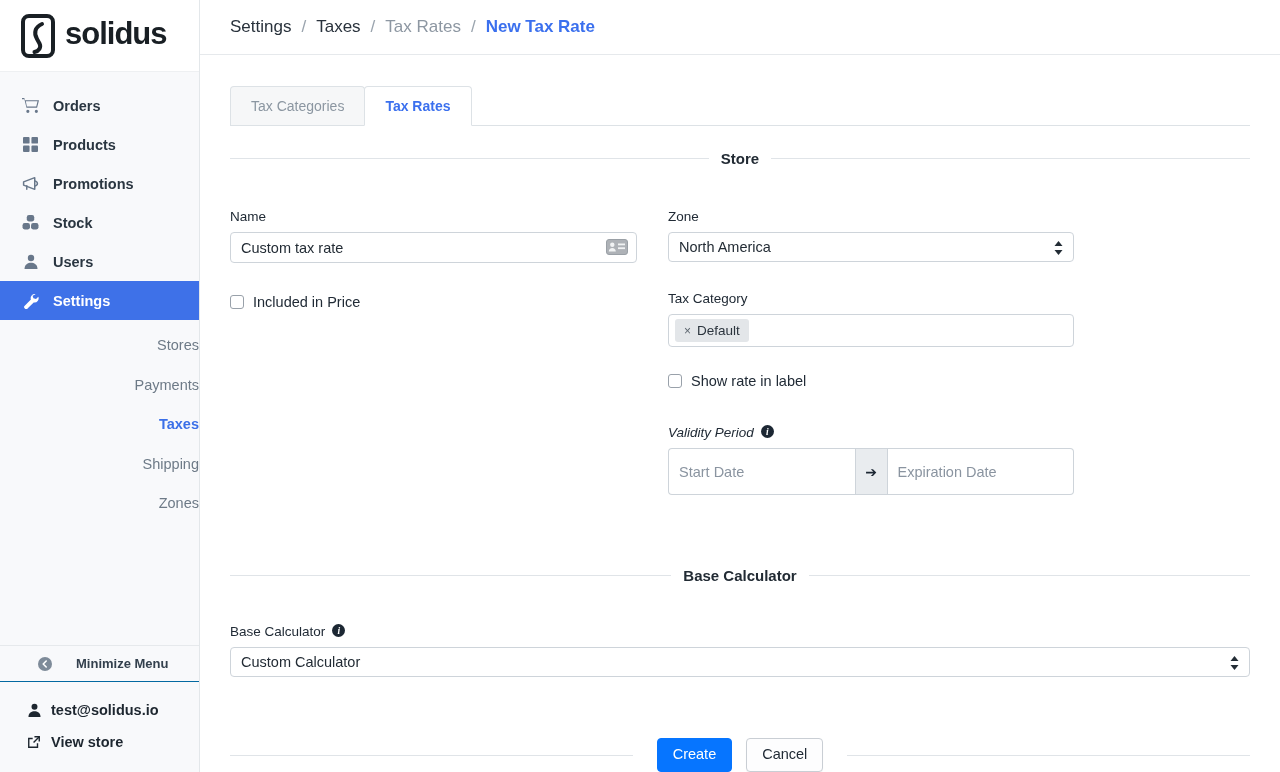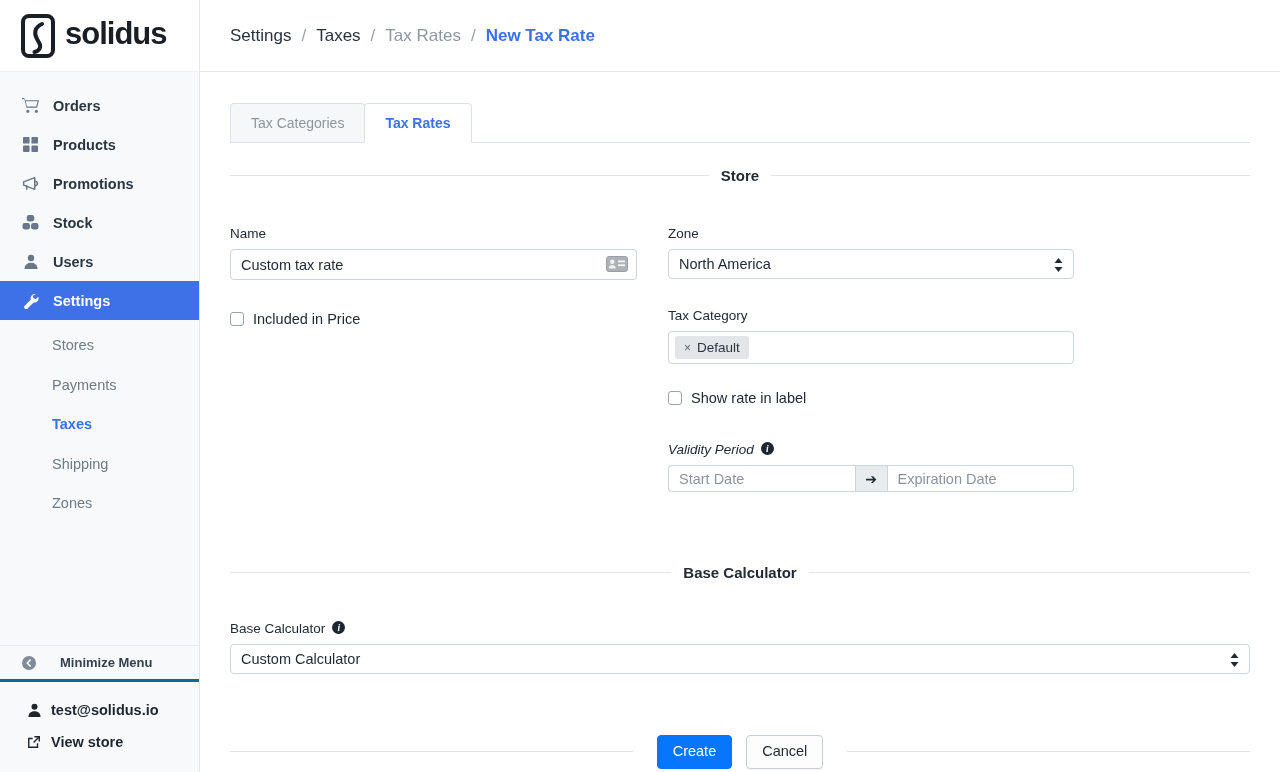--- a/index.html
+++ b/index.html
@@ -1,39 +1,39 @@
 <!DOCTYPE html>
 <html><head>
 <meta charset="utf-8">
 <style>
   * { margin:0; padding:0; box-sizing:border-box; }
   html,body { width:1280px; height:772px; overflow:hidden; }
   body { font-family:"Liberation Sans", sans-serif; font-size:14px; color:#232c35; background:#fff; display:flex; }
 
   
-  .sidebar { width:200px; min-width:200px; height:772px; background:#f8f9fb; border-right:1px solid #e3e7ea; display:flex; flex-direction:column; }
+  .sidebar { width:200px; min-width:200px; height:772px; background:#f8f9fb; border-right:1px solid #e3e7ea; display:flex; flex-direction:column;text-align:right; }
   .logo-area { height:72px; background:#fff; display:flex; align-items:center; padding-left:20px; border-bottom:1px solid #eef0f2; }
   .logo-mark { margin-right:9px; display:block; }
   .logo-word { font-size:31px; font-weight:bold; color:#191f24; letter-spacing:-1px; line-height:1; padding-bottom:4px; }
 
   .nav { padding-top:14px; }
   .nav-item { position:relative; height:39px; display:flex; align-items:center; padding-left:22px; cursor:pointer; }
   .nav-item .nav-icon { width:17px; height:17px; margin-right:14px; display:flex; align-items:center; justify-content:center; }
   .nav-item .nav-icon svg { display:block; }
   .nav-item .nav-label { font-weight:bold; font-size:14.5px; color:#2a3641; }
   .nav-item.active { background:#3e71e8; }
   .nav-item.active .nav-label { color:#fff; }
 
   .subnav { padding:6px 0 4px 0; }
   .subnav-item { padding:10px 0 10px 52px; font-size:14.5px; color:#6d7a87; cursor:pointer; line-height:1.35; }
   .subnav-item.current { color:#3a6fe8; font-weight:bold; }
   .subnav-item.wrap { padding-right:40px; }
 
   .sidebar-bottom { margin-top:auto; }
-  .minimize-row { border-top:1px solid #e6e9ec; border-bottom:3px solid #0369a1; height:37px; display:flex; align-items:center; padding-left:22px; cursor:pointer; }
+  .minimize-row { border-top:1px solid #e6e9ec; border-bottom:1px solid #0369a1; height:37px; display:flex; align-items:center; padding-left:38px; cursor:pointer; }
   .minimize-row .min-icon { margin-right:24px; display:flex; }
   .minimize-row .min-label { font-size:13px; font-weight:bold; color:#33404d; }
   .sidebar-footer { padding:12px 0 14px 26px; }
   .footer-row { display:flex; align-items:center; padding:8px 0; cursor:pointer; }
   .footer-row .f-icon { width:16px; margin-right:9px; display:flex; justify-content:center; }
   .footer-row .f-label { font-size:14.5px; font-weight:bold; color:#1d262f; }
 
   
   .main { flex:1; display:flex; flex-direction:column; }
   .topbar { height:72px; border-bottom:1px solid #e6e9ec; display:flex; align-items:center; padding-left:30px; background:#fff; }
@@ -81,21 +81,21 @@
 
   .tagbox { min-height:33px; border:1px solid #ced4da; border-radius:4px; background:#fff; display:flex; align-items:center; padding:3px 6px; }
   .tag-pill { background:#e3e6e9; border-radius:3px; padding:4px 9px; font-size:13.5px; color:#2b343d; display:flex; align-items:center; cursor:default; }
   .tag-x { color:#5d666f; margin-right:6px; font-size:12px; cursor:pointer; }
 
   .label-with-info { display:flex; align-items:center; }
   .info-dot { width:13px; height:13px; border-radius:50%; background:#1c2733; color:#fff; font-size:9.5px; font-weight:bold; font-family:"Liberation Serif", serif; font-style:italic; display:inline-flex; align-items:center; justify-content:center; margin-left:7px; position:relative; top:-1px; }
 
   .vp-field { margin-top:36px; }
   .date-group { display:flex; margin-top:8px; }
-  .date-input { flex:1; height:27px; border:1px solid #ced4da; padding:0 10px; font-size:14.5px; font-family:"Liberation Sans", sans-serif; color:#232c35; outline:none; min-width:0; }
+  .date-input { flex:1; height:47px; border:1px solid #ced4da; padding:0 10px; font-size:14.5px; font-family:"Liberation Sans", sans-serif; color:#232c35; outline:none; min-width:0; }
   .date-input::placeholder { color:#8a94a0; opacity:1; }
   .date-start { border-radius:4px 0 0 4px; border-right:none; }
   .date-end { border-radius:0 4px 4px 0; border-left:none; }
   .date-addon { width:33px; background:#e9ecef; border:1px solid #ced4da; display:flex; align-items:center; justify-content:center; font-size:14px; color:#1c2733; }
 
   .base-field { margin-top:40px; }
   .base-select { margin-top:8px; }
 
   .actions { display:flex; align-items:center; margin-top:61px; }
   .actions .line { flex:1; height:1px; background:#e0e4e8; }

